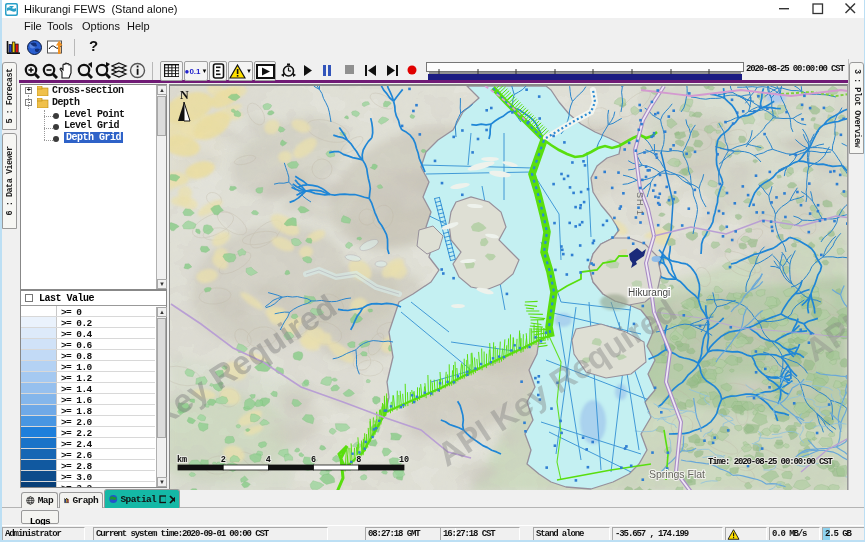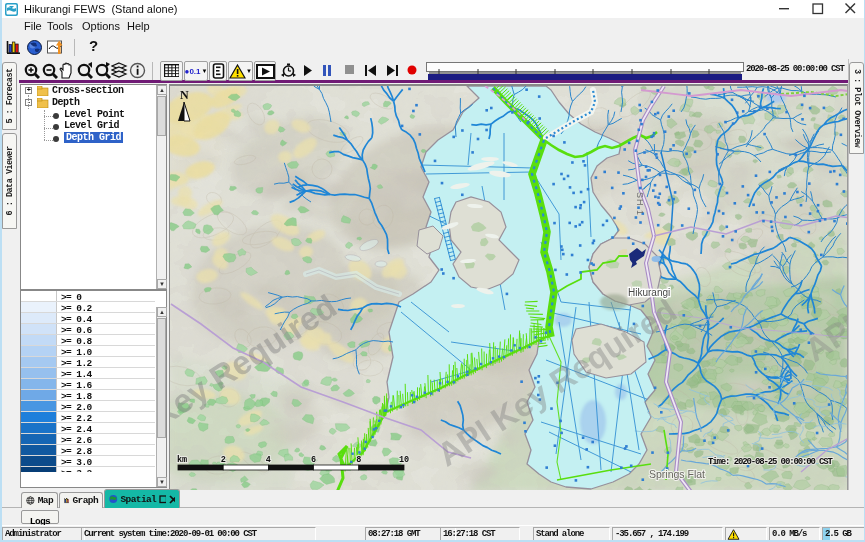--- a/index.html
+++ b/index.html
@@ -262,20 +262,24 @@
   <div style="position:absolute;left:23px;top:43px;width:9px;height:1px;border-top:1px dotted #9a9a9a"></div>
   <div style="position:absolute;left:23px;top:55px;width:9px;height:1px;border-top:1px dotted #9a9a9a"></div>
   <div class="scroll" style="height:204px">
       <div class="sbtn" style="top:0">▲</div>
       <div style="position:absolute;left:0;top:11px;width:9px;height:40px;background:#dcdcdc;border:1px solid #a8a8a8"></div>
       <div class="sbtn" style="bottom:0">▼</div>
     </div>
 </div>
 
 <div class="abs legendpanel">
+  <div style="position:relative;height:15px;border-bottom:1px solid #999">
+    <span style="position:absolute;left:4px;top:3px;width:8px;height:8px;border:1px solid #777;background:#fff"></span>
+    <span class="mono" style="position:absolute;left:18px;top:2px;font-size:10px;letter-spacing:-0.5px">Last Value</span>
+  </div>
   <div style="position:relative;height:181px;overflow:hidden;width:134px">
       <div class="lrow">
         <div class="lsw" style="background:#ffffff"></div>
         <div class="lv">&gt;= 0</div>
       </div>
       <div class="lrow">
         <div class="lsw" style="background:#eaf2fc"></div>
         <div class="lv">&gt;= 0.2</div>
       </div>
       <div class="lrow">
@@ -2261,21 +2265,21 @@
       </svg>
   </div>
 </div>
 
 <div class="abs logsrow">
   <div style="position:absolute;left:21px;top:2px;width:38px;height:14px;border:1px solid #999;border-radius:2px;background:#f4f4f1;text-align:center" class="mono"><span style="font-size:9.5px;letter-spacing:-0.6px;line-height:13px">Logs</span></div>
 </div>
 
 <div class="abs statusbar">
   <div class="sseg" style="left:2px;width:83px">Administrator</div>
-  <div class="sseg" style="left:81px;width:235px">Current system time:2020-09-01 00:00 CST</div>
+  <div class="sseg" style="left:93px;width:235px">Current system time:2020-09-01 00:00 CST</div>
   <div class="sseg" style="left:365px;width:91px">08:27:18 GMT</div>
   <div class="sseg" style="left:440px;width:80px">16:27:18 CST</div>
   <div class="sseg" style="left:533px;width:77px">Stand alone</div>
   <div class="sseg" style="left:612px;width:111px">-35.657 , 174.199</div>
   <div class="sseg" style="left:725px;width:42px;padding-left:1px"><svg width="13" height="11" viewBox="0 0 17 15">
         <polygon points="8.5,1 16,14 1,14" fill="#ffe000" stroke="#111" stroke-width="1.2"></polygon>
         <rect x="7.8" y="5" width="1.6" height="5" fill="#111"></rect>
         <rect x="7.8" y="11" width="1.6" height="1.6" fill="#111"></rect>
       </svg></div>
   <div class="sseg" style="left:769px;width:51px">0.0 MB/s</div>

